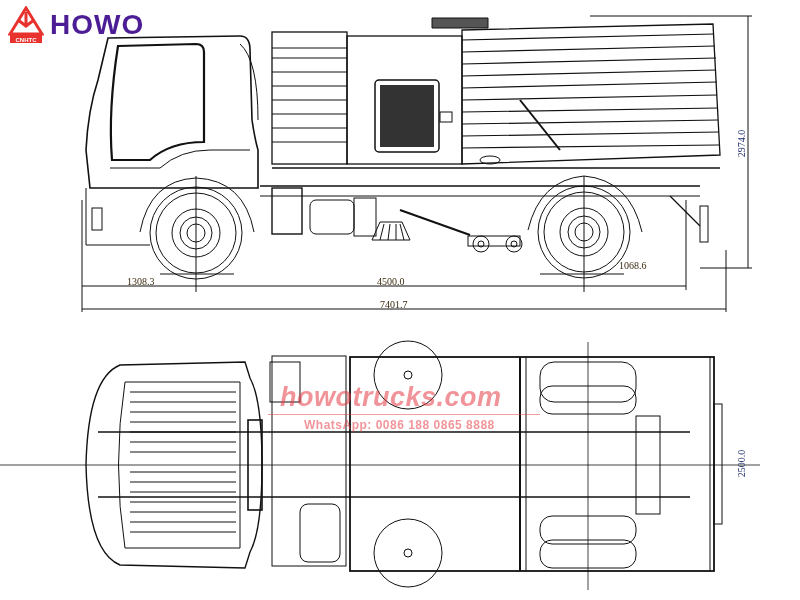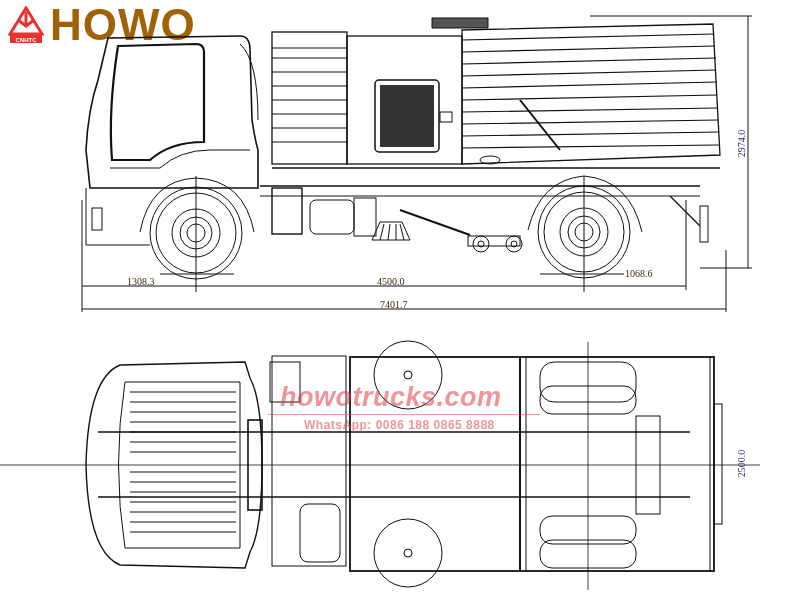--- a/index.html
+++ b/index.html
@@ -1,19 +1,19 @@
 <!DOCTYPE html>
 <html><head>
 <meta charset="utf-8">
 <style>
   html,body{margin:0;padding:0;background:#fff;}
   body{width:800px;height:600px;position:relative;overflow:hidden;font-family:"Liberation Serif",serif;}
   .logo{position:absolute;left:8px;top:6px;display:flex;align-items:center;gap:6px;}
   .logo-mark{width:36px;height:38px;}
-  .logo-text{font-family:"Liberation Sans",sans-serif;font-weight:bold;font-size:44px;color:#a16207;letter-spacing:1px;line-height:38px;}
+  .logo-text{font-family:"Liberation Sans",sans-serif;font-weight:bold;font-size:28px;color:#4c1d95;letter-spacing:1px;line-height:38px;}
   svg.drawing{position:absolute;left:0;top:0;}
   .dim{position:absolute;font-size:10px;color:#3b2a10;font-family:"Liberation Serif",serif;}
   .dimv{position:absolute;font-size:10px;color:#1f2d6a;font-family:"Liberation Serif",serif;transform:rotate(-90deg);transform-origin:center;}
   .wm1{position:absolute;left:268px;top:382px;font-family:"Liberation Sans",sans-serif;font-style:italic;font-weight:bold;font-size:27px;color:rgba(230,60,70,0.55);letter-spacing:0.5px;margin-left:12px;}
   .wm2{position:absolute;left:304px;top:418px;font-family:"Liberation Sans",sans-serif;font-weight:bold;font-size:12px;color:rgba(230,60,70,0.55);letter-spacing:0.5px;}
   .wm-line{position:absolute;left:268px;top:414px;width:272px;height:1px;background:rgba(230,60,70,0.5);}
 </style>
 </head>
 <body>
 
@@ -181,20 +181,20 @@
       <rect x="270" y="362" width="30" height="40"></rect>
       <line x1="520" y1="357" x2="520" y2="571" stroke-width="2"></line>
       <line x1="526" y1="357" x2="526" y2="571"></line>
       <rect x="636" y="416" width="24" height="98"></rect>
     </g>
   </g>
 </svg>
 
 <span class="dim" style="left:127px;top:276px;">1308.3</span>
 <span class="dim" style="left:377px;top:276px;">4500.0</span>
-<span class="dim" style="left:619px;top:268px;margin-left:6px;">1068.6</span>
+<span class="dim" style="left:619px;top:260px;">1068.6</span>
 <span class="dim" style="left:380px;top:299px;">7401.7</span>
 <span class="dimv" style="left:728px;top:138px;">2974.0</span>
 <span class="dimv" style="left:728px;top:458px;">2500.0</span>
 
 <div class="wm1">howotrucks.com</div>
 <div class="wm-line"></div>
 <div class="wm2">WhatsApp: 0086 188 0865 8888</div>
 
 </body></html>

